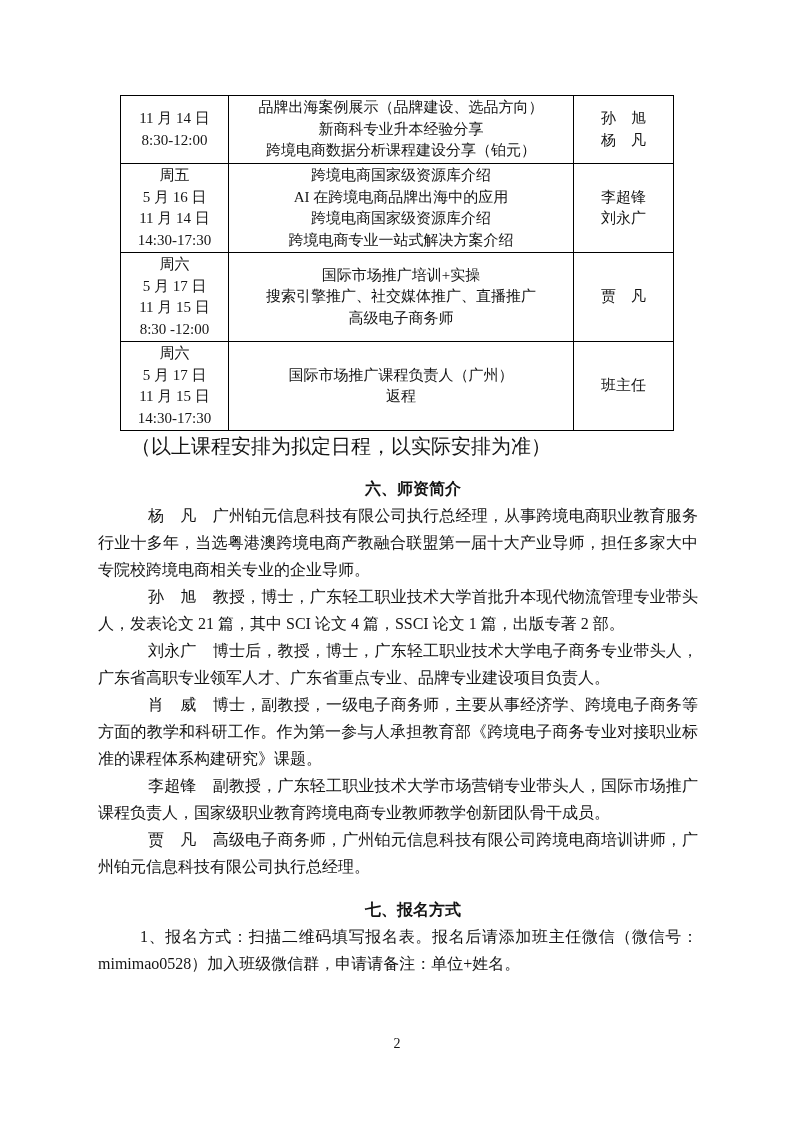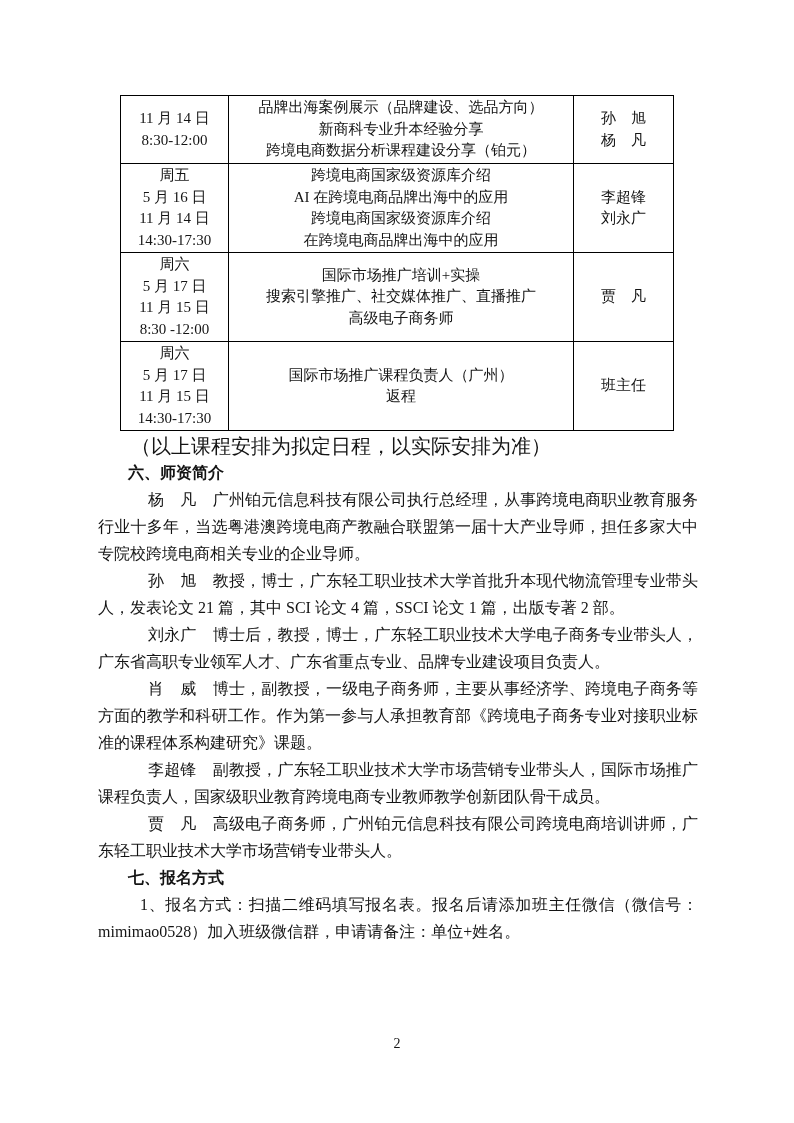--- a/index.html
+++ b/index.html
@@ -40,24 +40,25 @@
   tr.r4 { height: 88px; }
   td.va-top { vertical-align: top; padding-top: 4px; }
   td.va-low { vertical-align: bottom; padding-bottom: 6px; }
   .cell-line { white-space: nowrap; }
   .note {
     margin: 3px 0 0 33px;
     font-size: 20px;
     line-height: 25px;
   }
   .sec-heading {
-    margin: 0 0 0 30px;
+    margin: 16px 0 0 30px;
     font-weight: bold;
     font-size: 16px;
     line-height: 27px;
+    text-align: center;
   }
   p.bio, p.signup {
     margin: 0;
     font-size: 16px;
     line-height: 27px;
     text-align: justify;
     text-justify: inter-ideograph;
   }
   p.bio { text-indent: 50px; }
   p.signup { text-indent: 42px; }
@@ -102,21 +103,21 @@
           <td>
             <div class="cell-line">周五</div>
             <div class="cell-line">5 月 16 日</div>
             <div class="cell-line">11 月 14 日</div>
             <div class="cell-line">14:30-17:30</div>
           </td>
           <td>
             <div class="cell-line">跨境电商国家级资源库介绍</div>
             <div class="cell-line">AI 在跨境电商品牌出海中的应用</div>
             <div class="cell-line">跨境电商国家级资源库介绍</div>
-            <div class="cell-line">在跨境电商品牌出海中的应用</div>
+            <div class="cell-line">跨境电商专业一站式解决方案介绍</div>
           </td>
           <td>
             <div class="cell-line">李超锋</div>
             <div class="cell-line">刘永广</div>
           </td>
         </tr>
         <tr class="r3">
           <td>
             <div class="cell-line">周六</div>
             <div class="cell-line">5 月 17 日</div>
@@ -151,21 +152,21 @@
     </table>
 
     <div class="note">（以上课程安排为拟定日程，以实际安排为准）</div>
 
     <div class="sec-heading">六、师资简介</div>
     <p class="bio">杨　凡　广州铂元信息科技有限公司执行总经理，从事跨境电商职业教育服务行业十多年，当选粤港澳跨境电商产教融合联盟第一届十大产业导师，担任多家大中专院校跨境电商相关专业的企业导师。</p>
     <p class="bio">孙　旭　教授，博士，广东轻工职业技术大学首批升本现代物流管理专业带头人，发表论文 21 篇，其中 SCI 论文 4 篇，SSCI 论文 1 篇，出版专著 2 部。</p>
     <p class="bio">刘永广　博士后，教授，博士，广东轻工职业技术大学电子商务专业带头人，广东省高职专业领军人才、广东省重点专业、品牌专业建设项目负责人。</p>
     <p class="bio">肖　威　博士，副教授，一级电子商务师，主要从事经济学、跨境电子商务等方面的教学和科研工作。作为第一参与人承担教育部《跨境电子商务专业对接职业标准的课程体系构建研究》课题。</p>
     <p class="bio">李超锋　副教授，广东轻工职业技术大学市场营销专业带头人，国际市场推广课程负责人，国家级职业教育跨境电商专业教师教学创新团队骨干成员。</p>
-    <p class="bio">贾　凡　高级电子商务师，广州铂元信息科技有限公司跨境电商培训讲师，广东轻工职业技术大学市场营销专业带头人。</p>
+    <p class="bio">贾　凡　高级电子商务师，广州铂元信息科技有限公司跨境电商培训讲师，广州铂元信息科技有限公司执行总经理。</p>
 
     <div class="sec-heading">七、报名方式</div>
     <p class="signup">1、报名方式：扫描二维码填写报名表。报名后请添加班主任微信（微信号：mimimao0528）加入班级微信群，申请请备注：单位+姓名。</p>
 
   </div>
 
   <div class="page-num">2</div>
 </div>
 
 </body></html>

